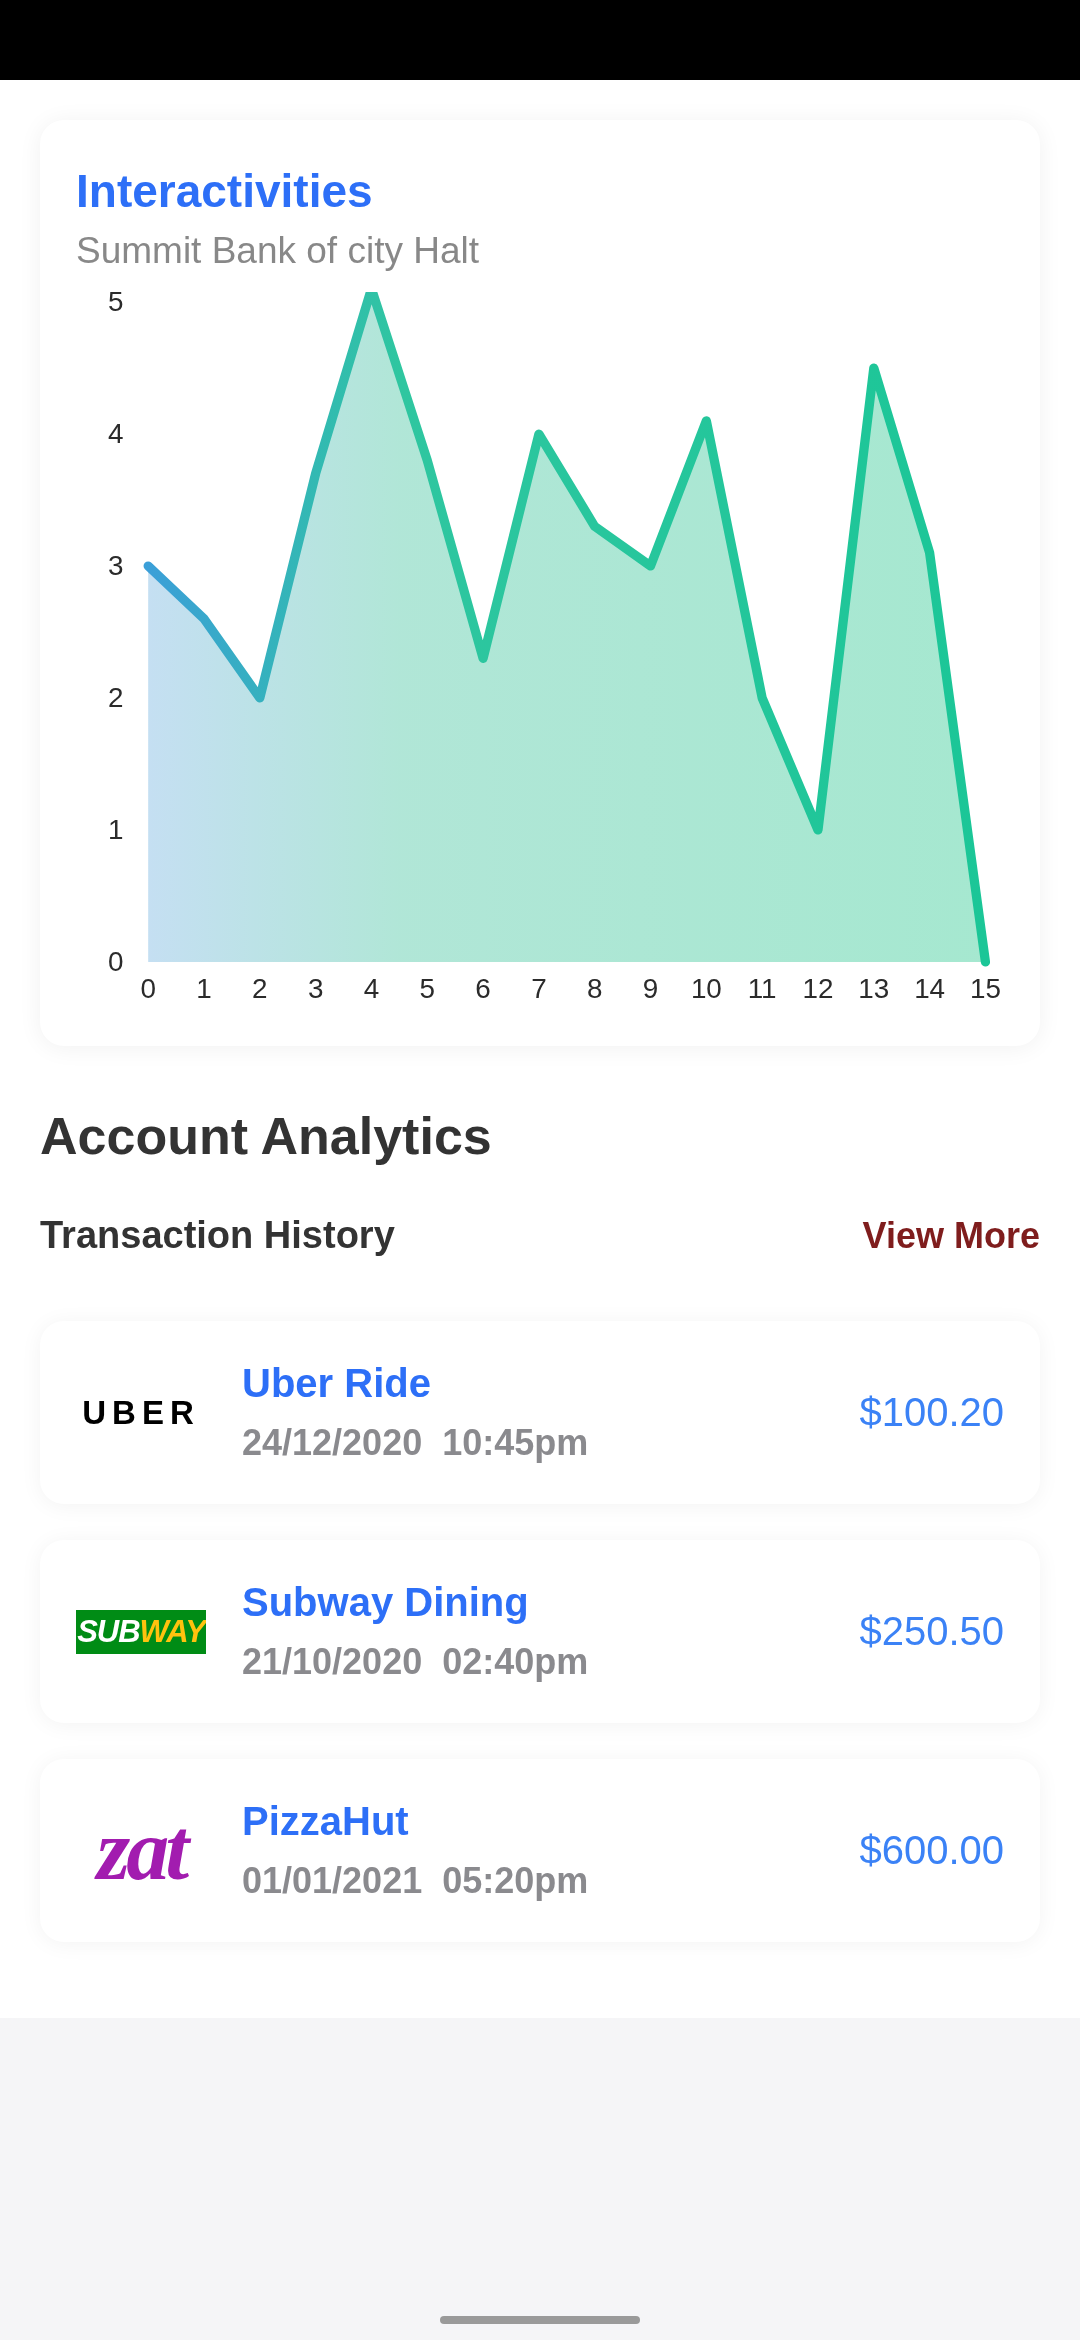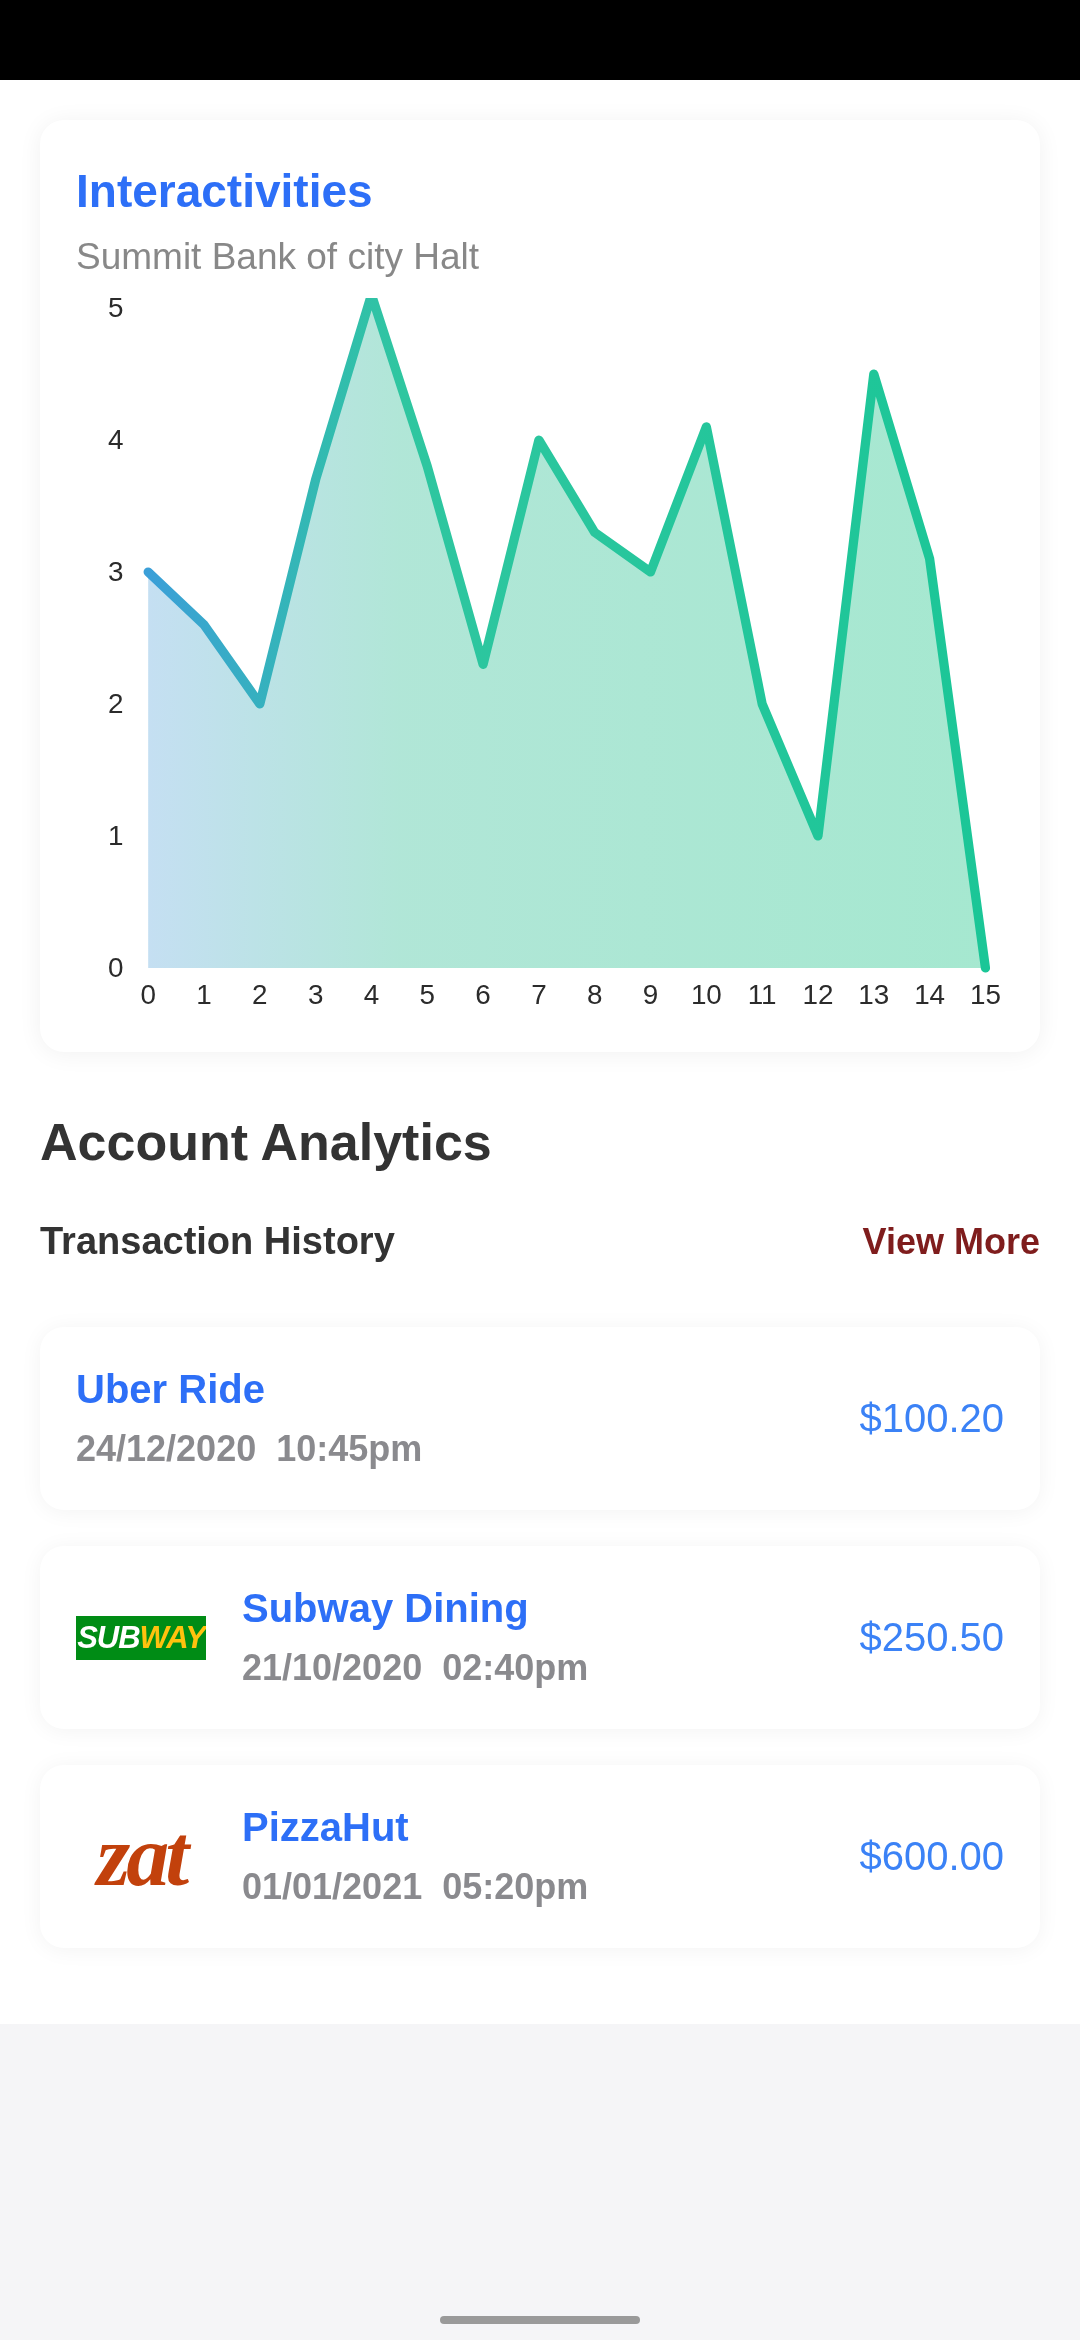--- a/index.html
+++ b/index.html
@@ -24,21 +24,21 @@
       background: #fff;
       border-radius: 24px;
       padding: 44px 36px 24px 36px;
       box-shadow: 0 2px 24px rgba(0,0,0,0.06);
       margin-bottom: 60px;
     }
     .chart-card-title {
       color: #2d6ff7;
       font-size: 46px;
       font-weight: 600;
-      margin-bottom: 18px;
+      margin-bottom: 12px;
     }
     .chart-card-subtitle {
       color: #888;
       font-size: 37px;
       font-weight: 400;
       margin-bottom: 20px;
     }
     .chart-svg {
       width: 100%;
       height: 730px;
@@ -128,21 +128,21 @@
       font-size: 31px;
       font-style: italic;
       letter-spacing: -1px;
     }
     .sub-w { color: #fff; }
     .sub-y { color: #ffc20e; }
     .pizza-logo {
       font-family: 'Brush Script MT', cursive;
       font-size: 86px;
       font-weight: 700;
-      color: #c2410c;
+      color: #a21caf;
       line-height: 0.9;
       font-style: italic;
       letter-spacing: -4px;
       text-align: center;
     }
     .home-indicator {
       position: absolute;
       bottom: 16px;
       left: 50%;
       transform: translateX(-50%);
@@ -208,20 +208,23 @@
 
   <div class="section-title">Account Analytics</div>
 
   <div class="list-header">
     <div class="list-header-title">Transaction History</div>
     <div class="view-more">View More</div>
   </div>
 
   <div id="tx-list">
       <div class="tx-card">
+        <div class="tx-logo">
+          <span class="uber-logo">UBER</span>
+        </div>
         <div class="tx-info">
           <div class="tx-name">Uber Ride</div>
           <div class="tx-meta"><span>24/12/2020</span><span>10:45pm</span></div>
         </div>
         <div class="tx-amount">$100.20</div>
       </div>
       <div class="tx-card">
         <div class="tx-logo">
           <span class="subway-logo"><span class="subway-text sub-w">SUB</span><span class="subway-text sub-y">WAY</span></span>
         </div>

